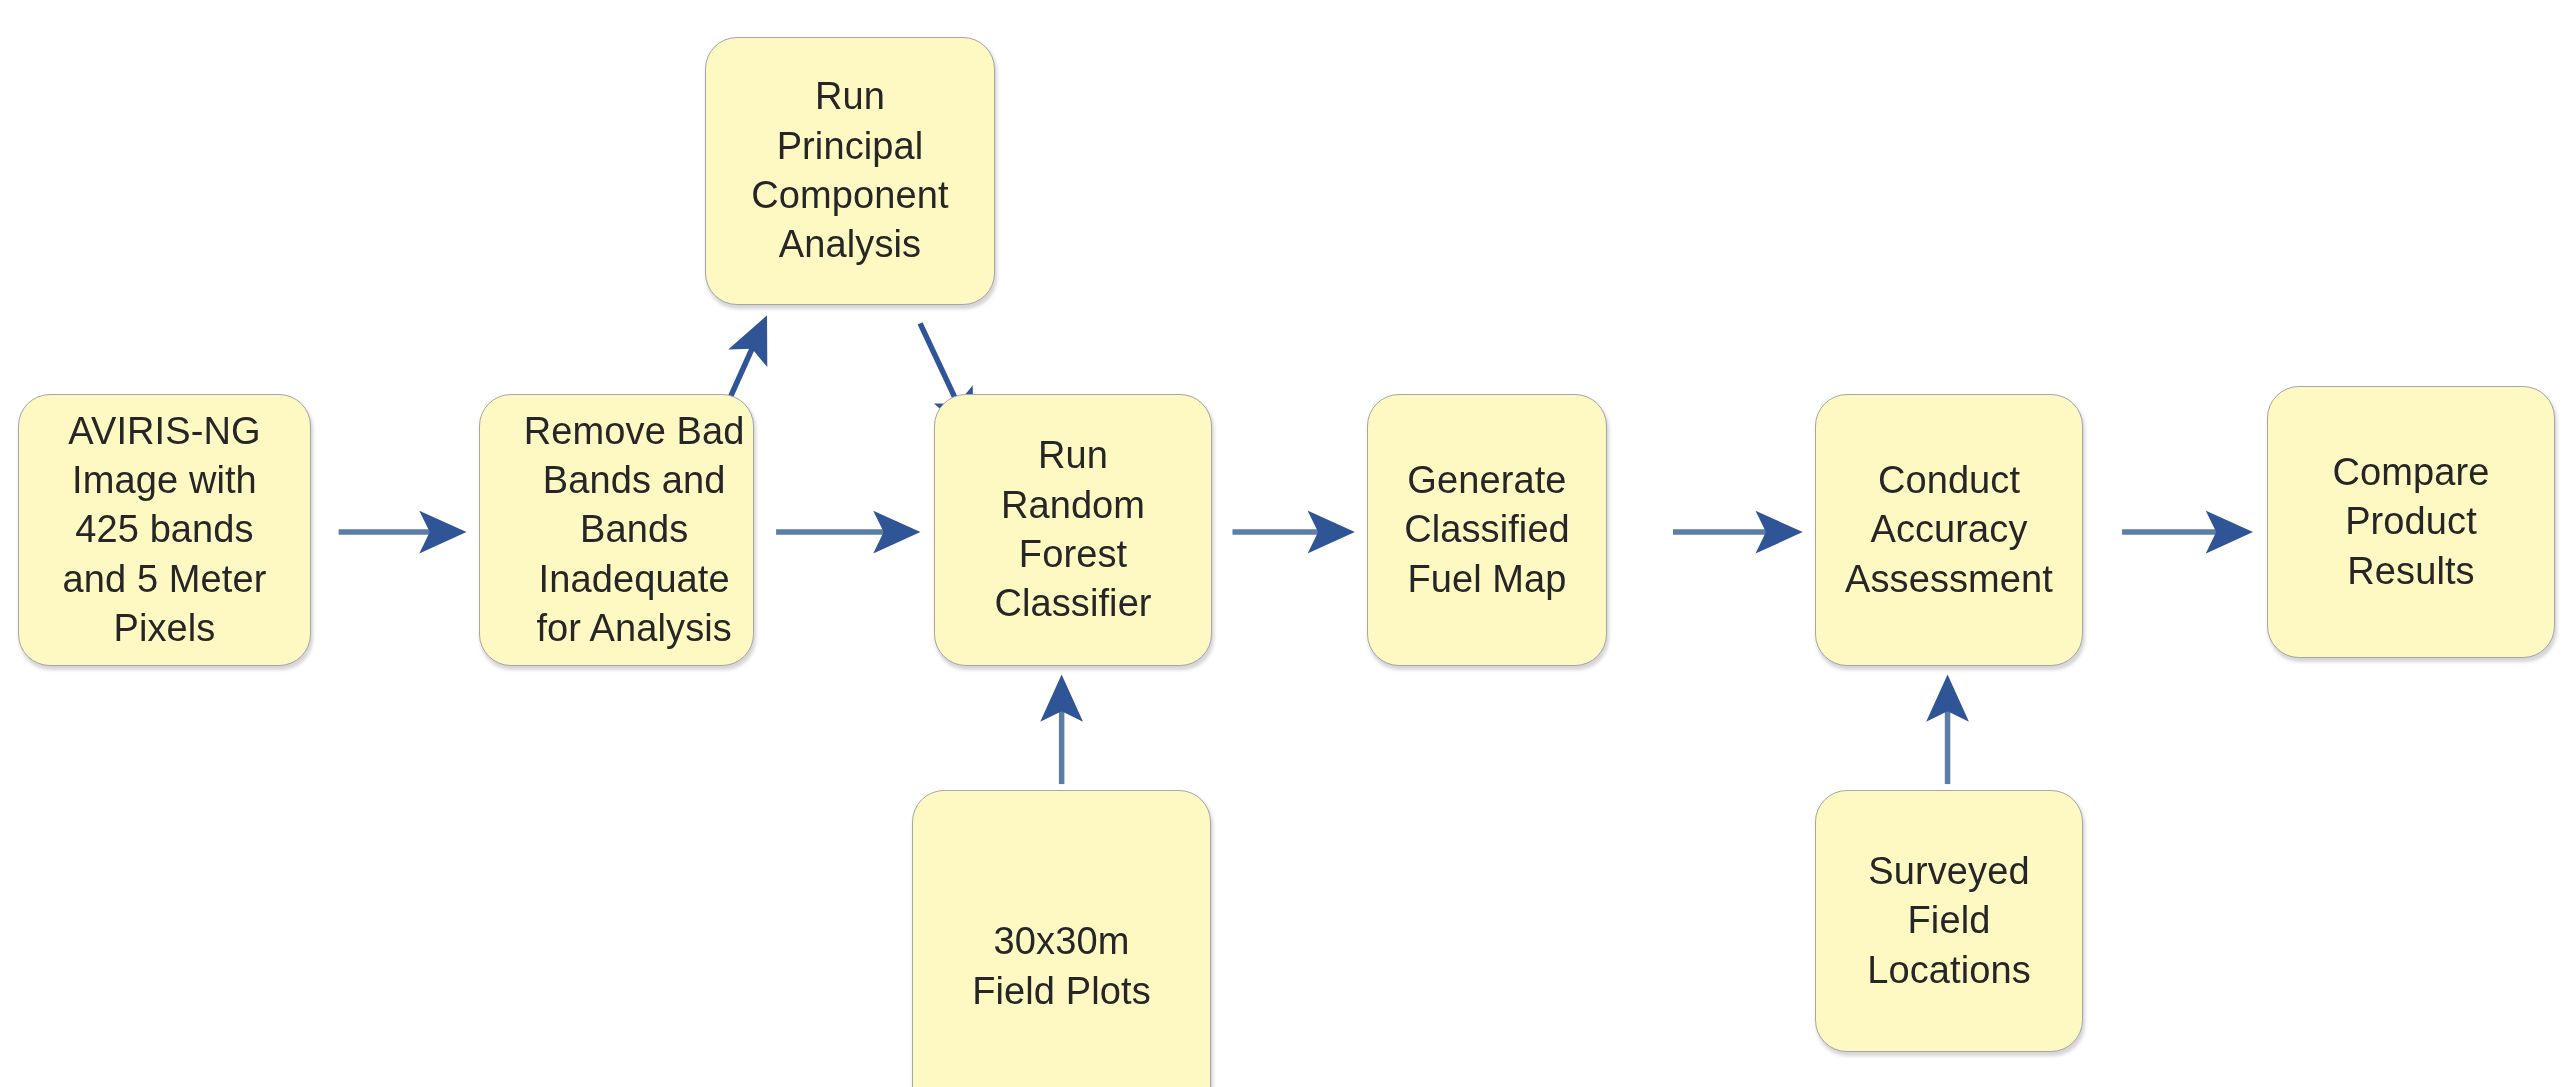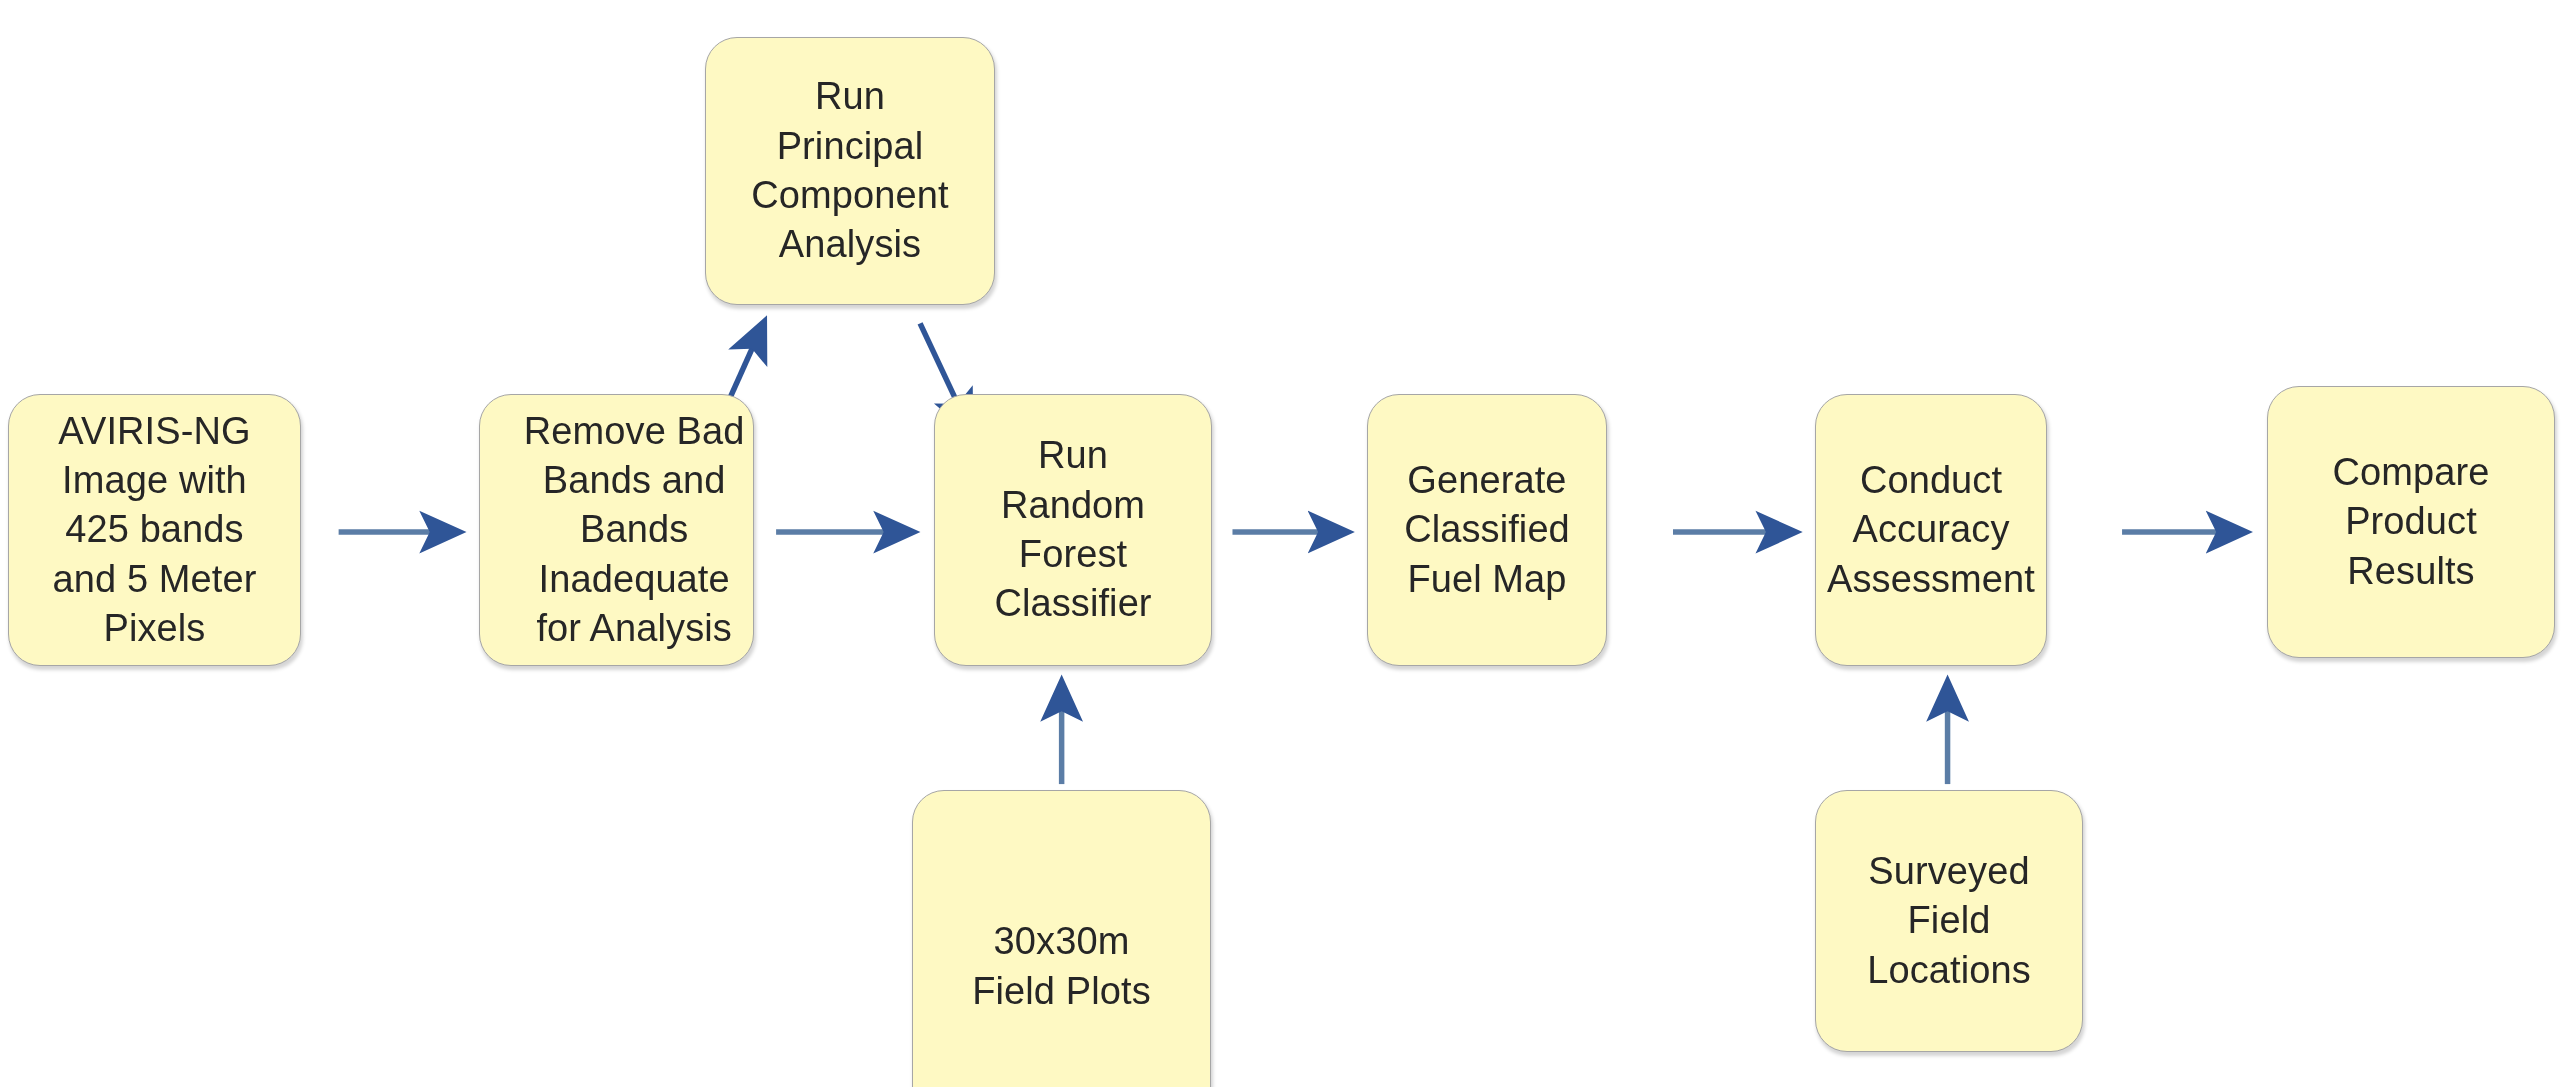--- a/index.html
+++ b/index.html
@@ -86,21 +86,21 @@
 
     <g>
       <line x1="3192" y1="1285" x2="3192" y2="1118" stroke="#5b7da6" stroke-width="9" marker-end="url(#ah)"></line>
     </g>
 
     <g>
       <line x1="3478" y1="872" x2="3680" y2="872" stroke="#5b7da6" stroke-width="9" marker-end="url(#ah)"></line>
     </g>
   </svg>
 
-  <div class="node" style="left:8px; top:394px; width:293px; height:272px;">
+  <div class="node" style="left:18px; top:394px; width:293px; height:272px;">
     <div class="label">AVIRIS-NG
 Image with
 425 bands
 and 5 Meter
 Pixels</div>
   </div>
 
   <div class="node" style="left:479px; top:394px; width:275px; height:272px;justify-content:flex-end;">
     <div class="label">Remove Bad
 Bands and
@@ -122,21 +122,21 @@
 Forest
 Classifier</div>
   </div>
 
   <div class="node" style="left:1367px; top:394px; width:240px; height:272px;">
     <div class="label">Generate
 Classified
 Fuel Map</div>
   </div>
 
-  <div class="node" style="left:1815px; top:394px; width:232px; height:272px;">
+  <div class="node" style="left:1815px; top:394px; width:268px; height:272px;">
     <div class="label">Conduct
 Accuracy
 Assessment</div>
   </div>
 
   <div class="node" style="left:2267px; top:386px; width:288px; height:272px;">
     <div class="label">Compare
 Product
 Results</div>
   </div>

